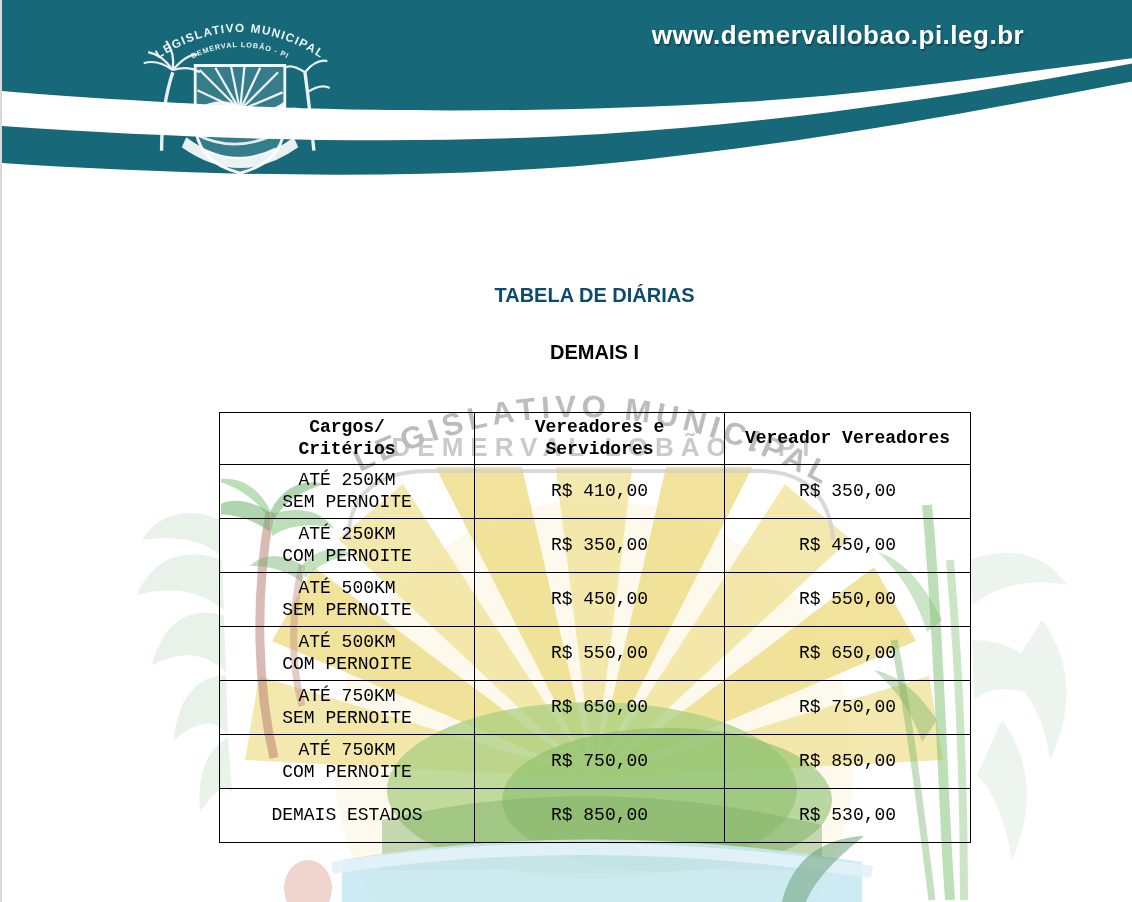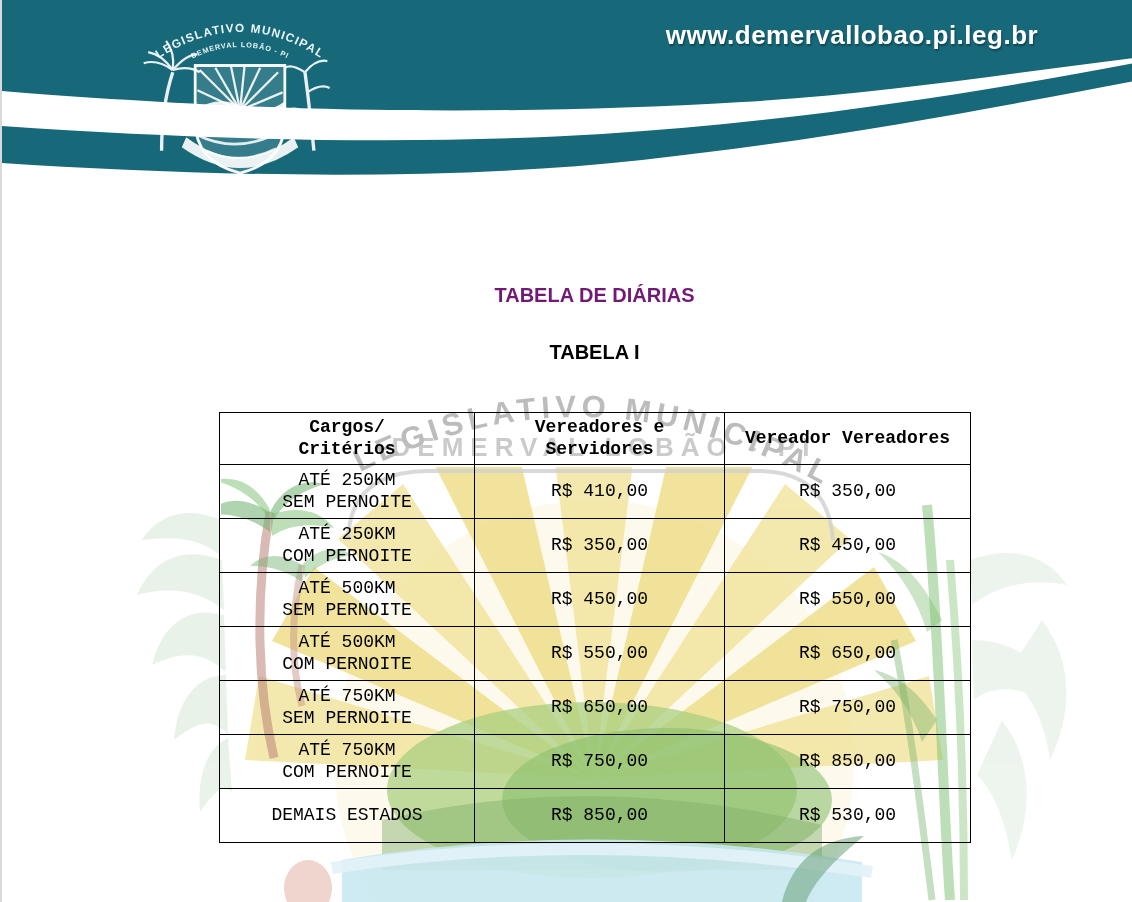--- a/index.html
+++ b/index.html
@@ -4,35 +4,35 @@
 <style>
   html,body{margin:0;padding:0;background:#ffffff;}
   .page{
     position:relative;width:1132px;height:902px;background:#ffffff;
     overflow:hidden;font-family:"Liberation Sans",sans-serif;
     border-left:2px solid #d9d9d9;box-sizing:border-box;
   }
   
   .hdr{position:absolute;left:0;top:0;width:1132px;height:200px;display:block;}
   .site-url{
-    position:absolute;left:620px;top:20px;width:460px;text-align:center;
+    position:absolute;left:606px;top:20px;width:460px;text-align:center;
     color:#ffffff;font-weight:bold;font-size:26px;letter-spacing:0.5px;
     text-shadow:1px 2px 2px rgba(0,0,0,0.35);
   }
   .crest{position:absolute;left:126px;top:2px;width:224px;height:192px;}
   .crest-arc{font-size:10.5px;font-weight:bold;fill:#eaf5f6;letter-spacing:1.2px;}
   .crest-arc-sub{font-size:6.5px;font-weight:bold;fill:#eaf5f6;letter-spacing:0.8px;}
   
   .wm{position:absolute;left:0;top:0;width:1132px;height:902px;display:block;z-index:1;pointer-events:none;}
   .wm-arc{font-size:31px;font-weight:bold;fill:#b1b1b1;letter-spacing:5px;opacity:.85;}
   .wm-line{font-size:26px;font-weight:bold;fill:#bdbdbd;letter-spacing:7px;opacity:.8;text-anchor:middle;}
   
   .doc-title{
     position:absolute;left:217px;top:284px;width:751px;text-align:center;z-index:2;
-    font-size:20px;font-weight:bold;color:#701a75;
+    font-size:20px;font-weight:bold;color:#0c4a6e;
   }
   .annex-title{
     position:absolute;left:217px;top:341px;width:751px;text-align:center;z-index:2;
     font-size:20px;font-weight:bold;color:#000;
   }
   
   table.diarias{
     position:absolute;left:217px;top:412px;width:751px;z-index:2;
     border-collapse:collapse;table-layout:fixed;background:transparent;font-family:Liberation Mono, monospace;
   }
@@ -166,21 +166,21 @@
       <path d="M166,132 Q162,92 158,62" stroke-width="3"></path>
       <path d="M158,62 Q146,54 140,58" stroke-width="2"></path>
         <path d="M158,62 Q168,50 178,52" stroke-width="2"></path>
       <path d="M160,80 Q172,72 180,76" stroke-width="2"></path>
         <path d="M160,98 Q148,92 142,96" stroke-width="2"></path>
       <path d="M162,110 Q174,104 182,108" stroke-width="2"></path>
     </g>
   </svg>
 
   <div class="doc-title">TABELA DE DIÁRIAS</div>
-  <div class="annex-title">TABELA I</div>
+  <div class="annex-title">DEMAIS I</div>
 
   <table class="diarias">
     <colgroup>
         <col style="width:255px">
         <col style="width:250px">
         <col style="width:246px">
       </colgroup>
     <thead>
       <tr>
         <th>Cargos/

